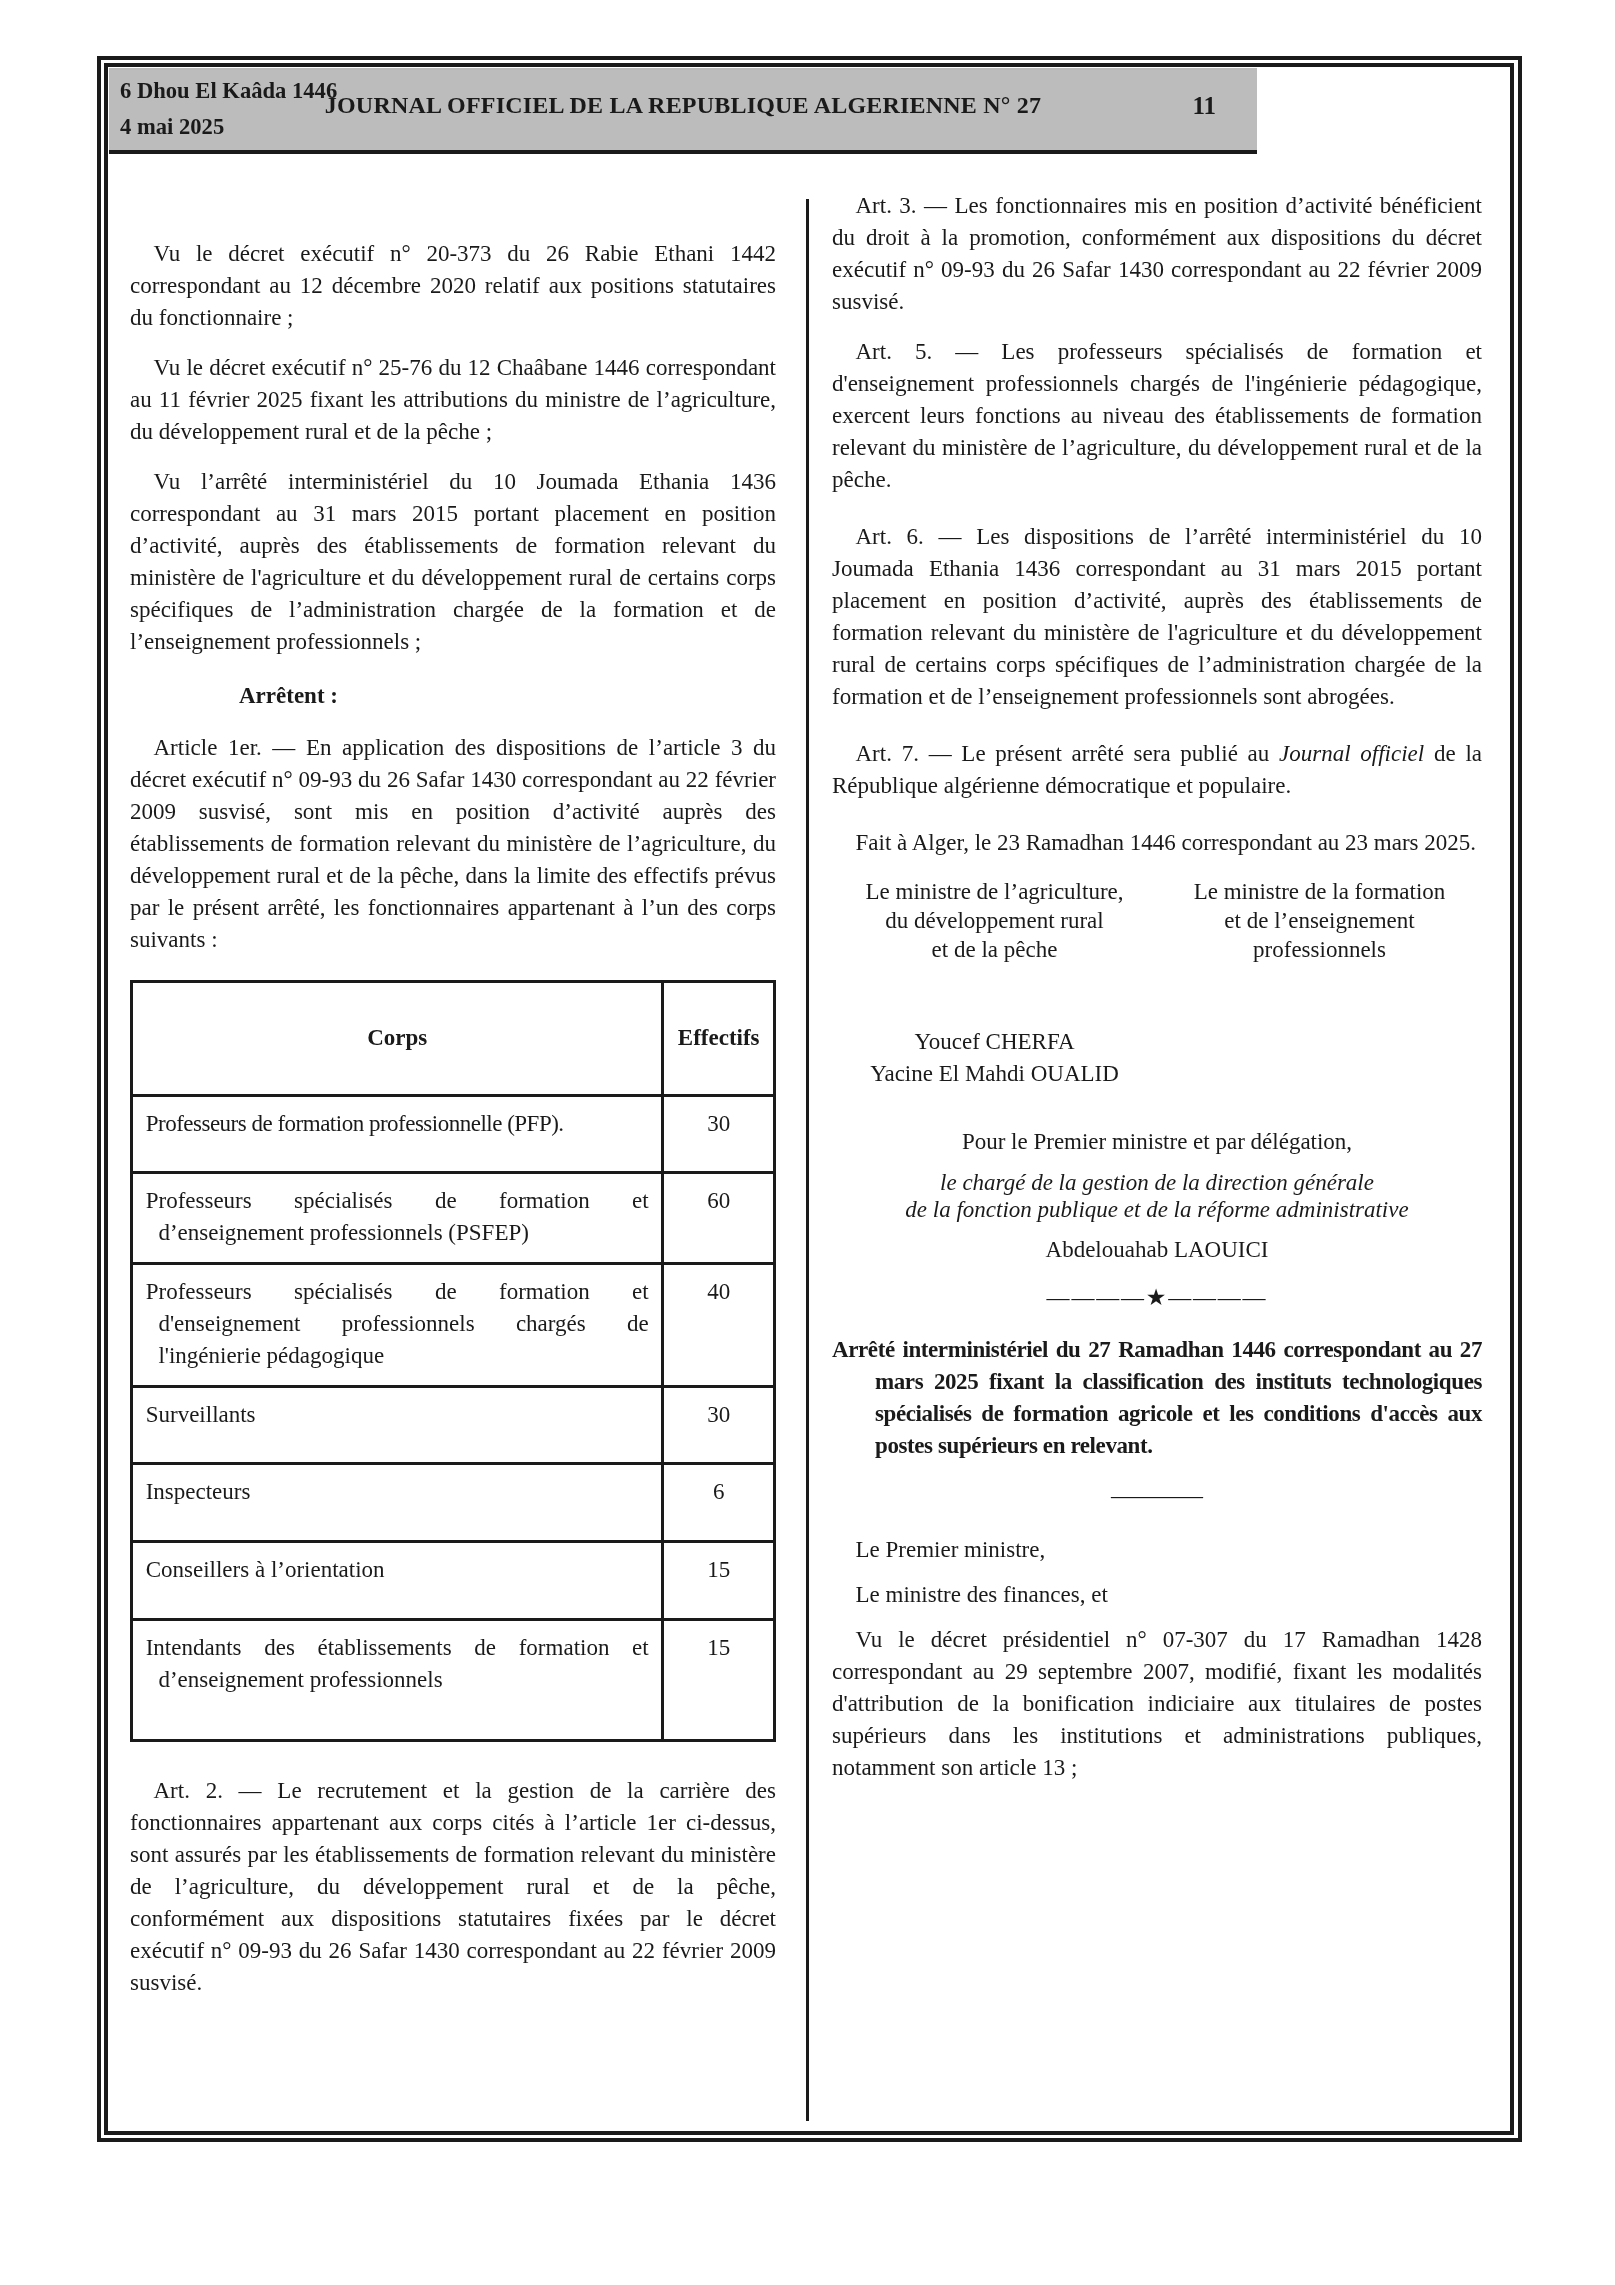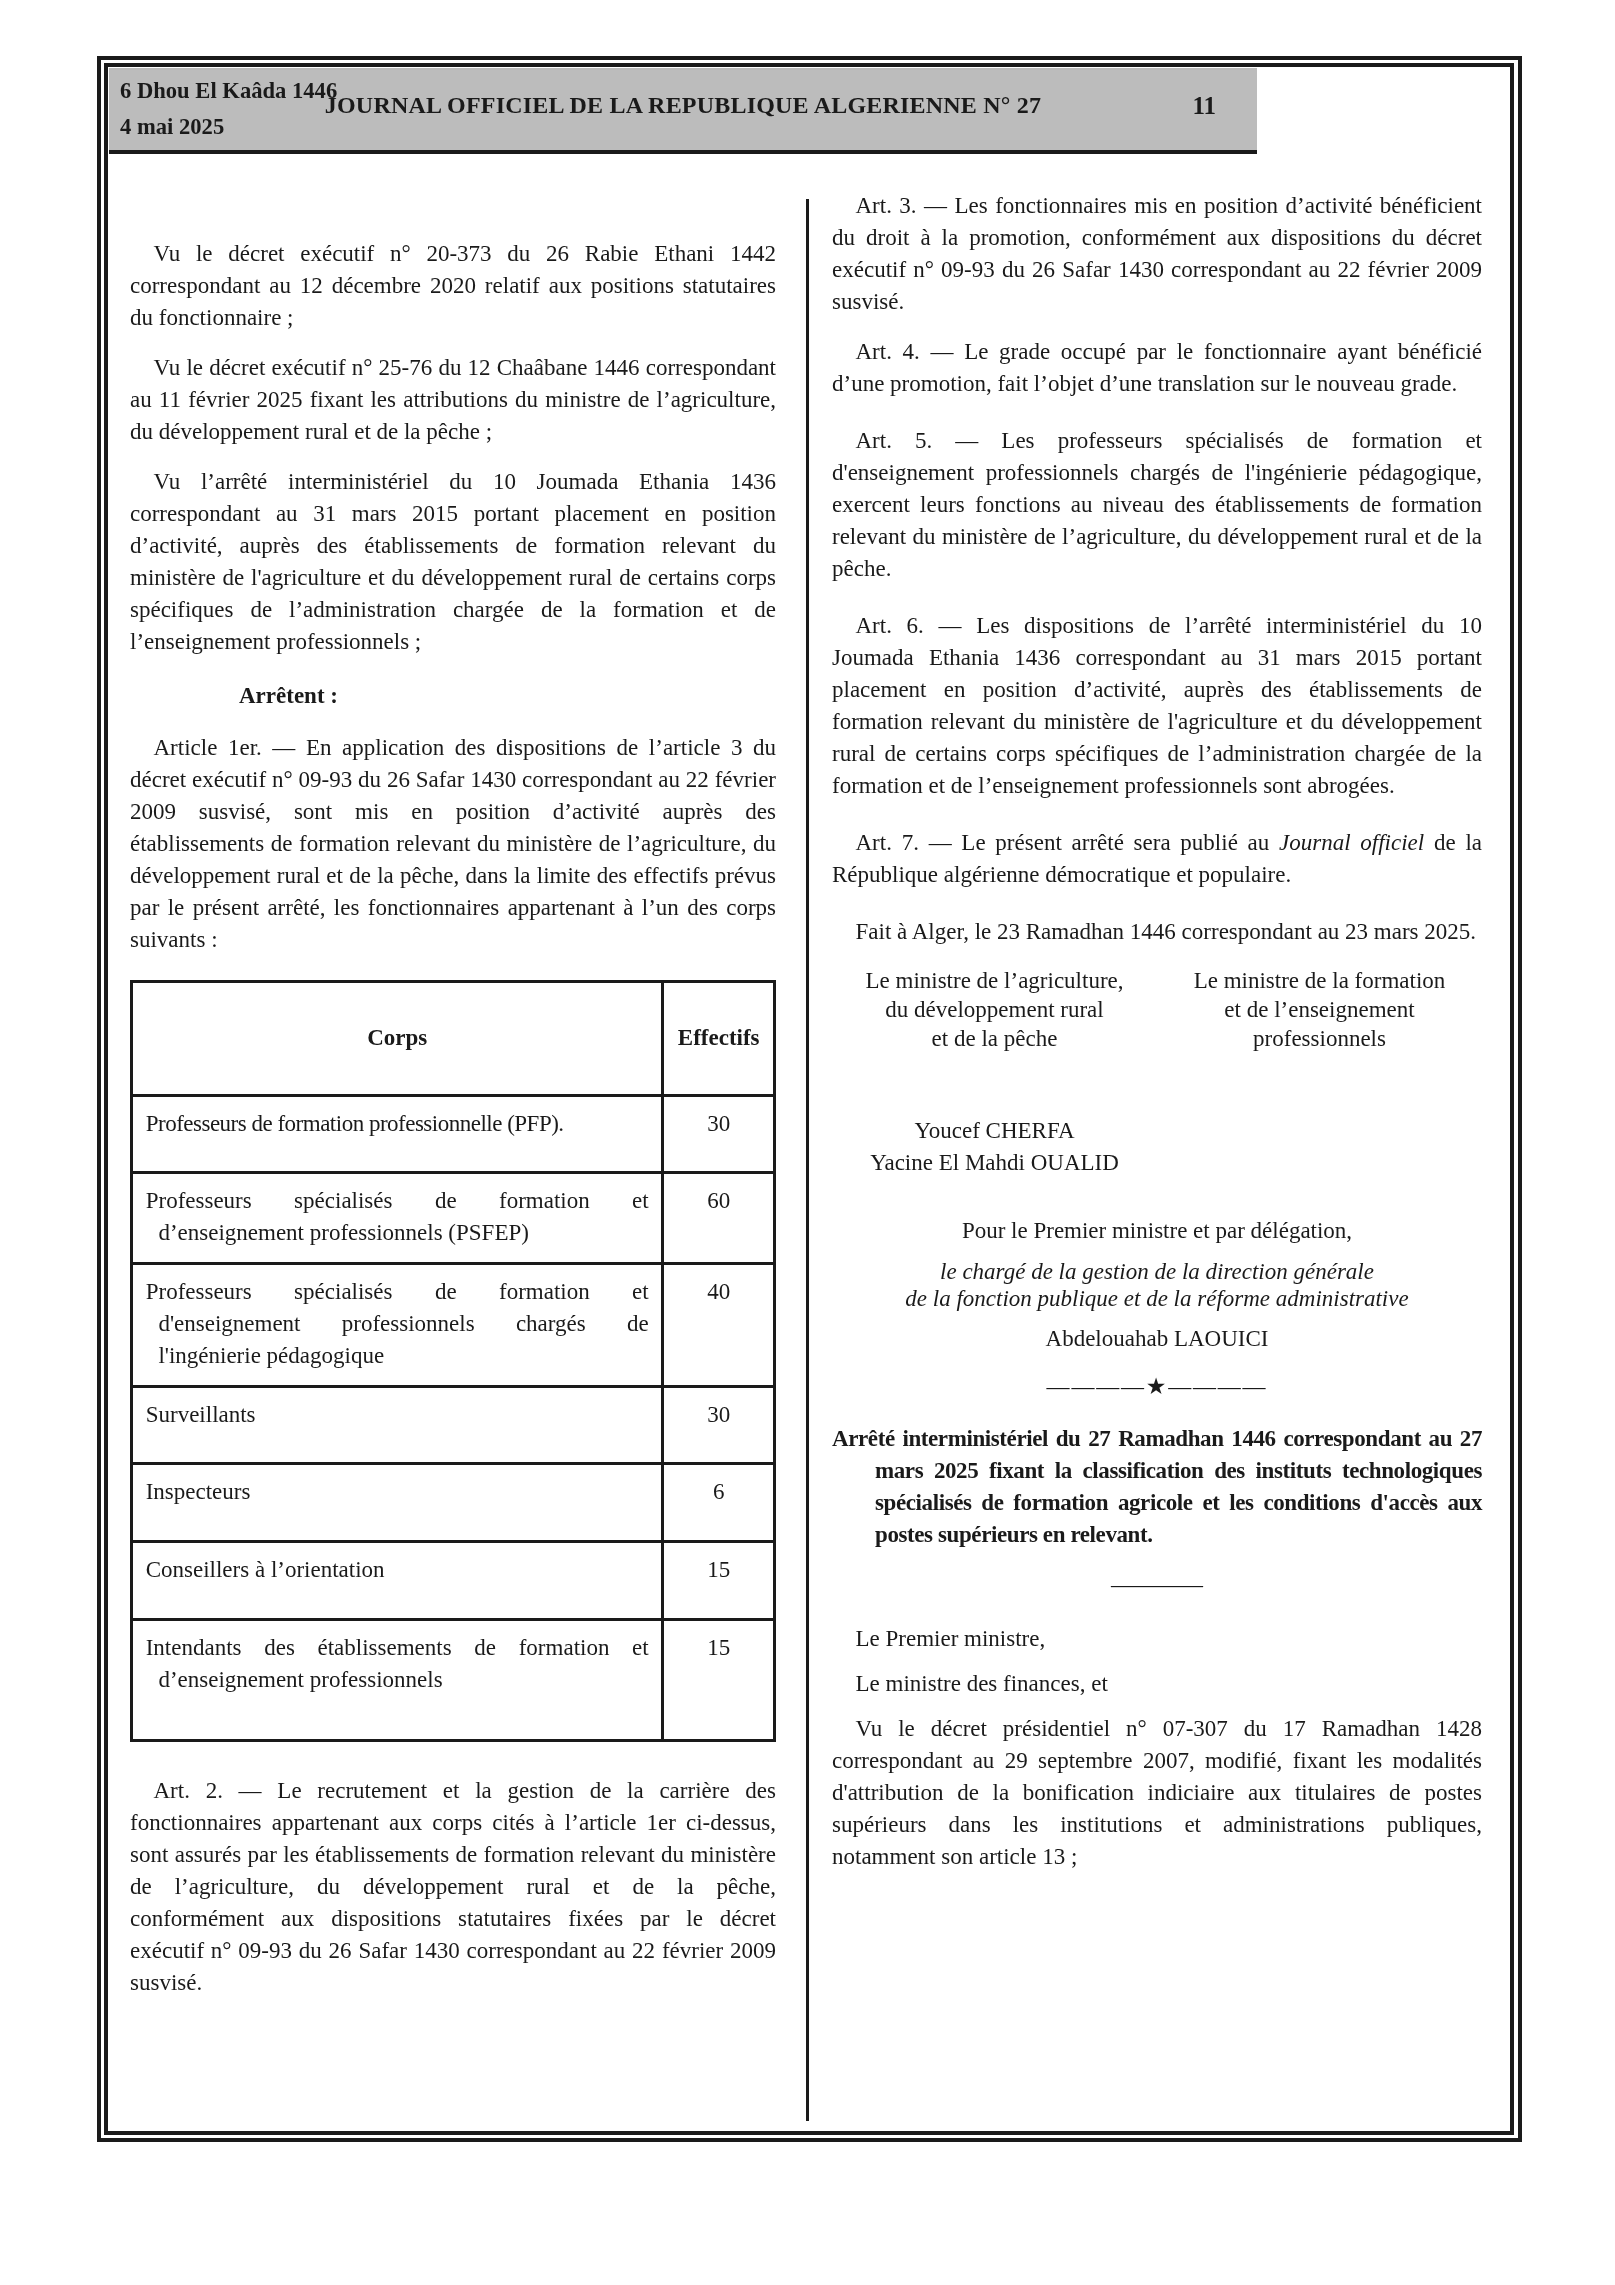--- a/index.html
+++ b/index.html
@@ -130,21 +130,20 @@
         <td class="c2">15</td>
       </tr>
     </tbody>
   </table>
 
   <p>Art. 2. — Le recrutement et la gestion de la carrière des fonctionnaires appartenant aux corps cités à l’article 1er ci-dessus, sont assurés par les établissements de formation relevant du ministère de l’agriculture, du développement rural et de la pêche, conformément aux dispositions statutaires fixées par le décret exécutif n° 09-93 du 26 Safar 1430 correspondant au 22 février 2009 susvisé.</p>
 </div>
 
 <div class="col col-right">
   <p>Art. 3. — Les fonctionnaires mis en position d’activité bénéficient du droit à la promotion, conformément aux dispositions du décret exécutif n° 09-93 du 26 Safar 1430 correspondant au 22 février 2009 susvisé.</p>
-  <p style="margin-bottom:25px">Art. 4. — Le grade occupé par le fonctionnaire ayant bénéficié d’une promotion, fait l’objet d’une translation sur le nouveau grade.</p>
   <p style="margin-bottom:25px">Art. 5. — Les professeurs spécialisés de formation et d'enseignement professionnels chargés de l'ingénierie pédagogique, exercent leurs fonctions au niveau des établissements de formation relevant du ministère de l’agriculture, du développement rural et de la pêche.</p>
   <p style="margin-bottom:25px">Art. 6. — Les dispositions de l’arrêté interministériel du 10 Joumada Ethania 1436 correspondant au 31 mars 2015 portant placement en position d’activité, auprès des établissements de formation relevant du ministère de l'agriculture et du développement rural de certains corps spécifiques de l’administration chargée de la formation et de l’enseignement professionnels sont abrogées.</p>
   <p style="margin-bottom:25px"><span>Art. 7. — Le présent arrêté sera publié au </span><em>Journal officiel</em><span> de la République algérienne démocratique et populaire.</span></p>
   <p>Fait à Alger, le 23 Ramadhan 1446 correspondant au 23 mars 2025.</p>
 
   <div class="sig-row">
     <div class="sig-col">
       <div>Le ministre de l’agriculture,</div>
       <div>du développement rural</div>
       <div>et de la pêche</div>

